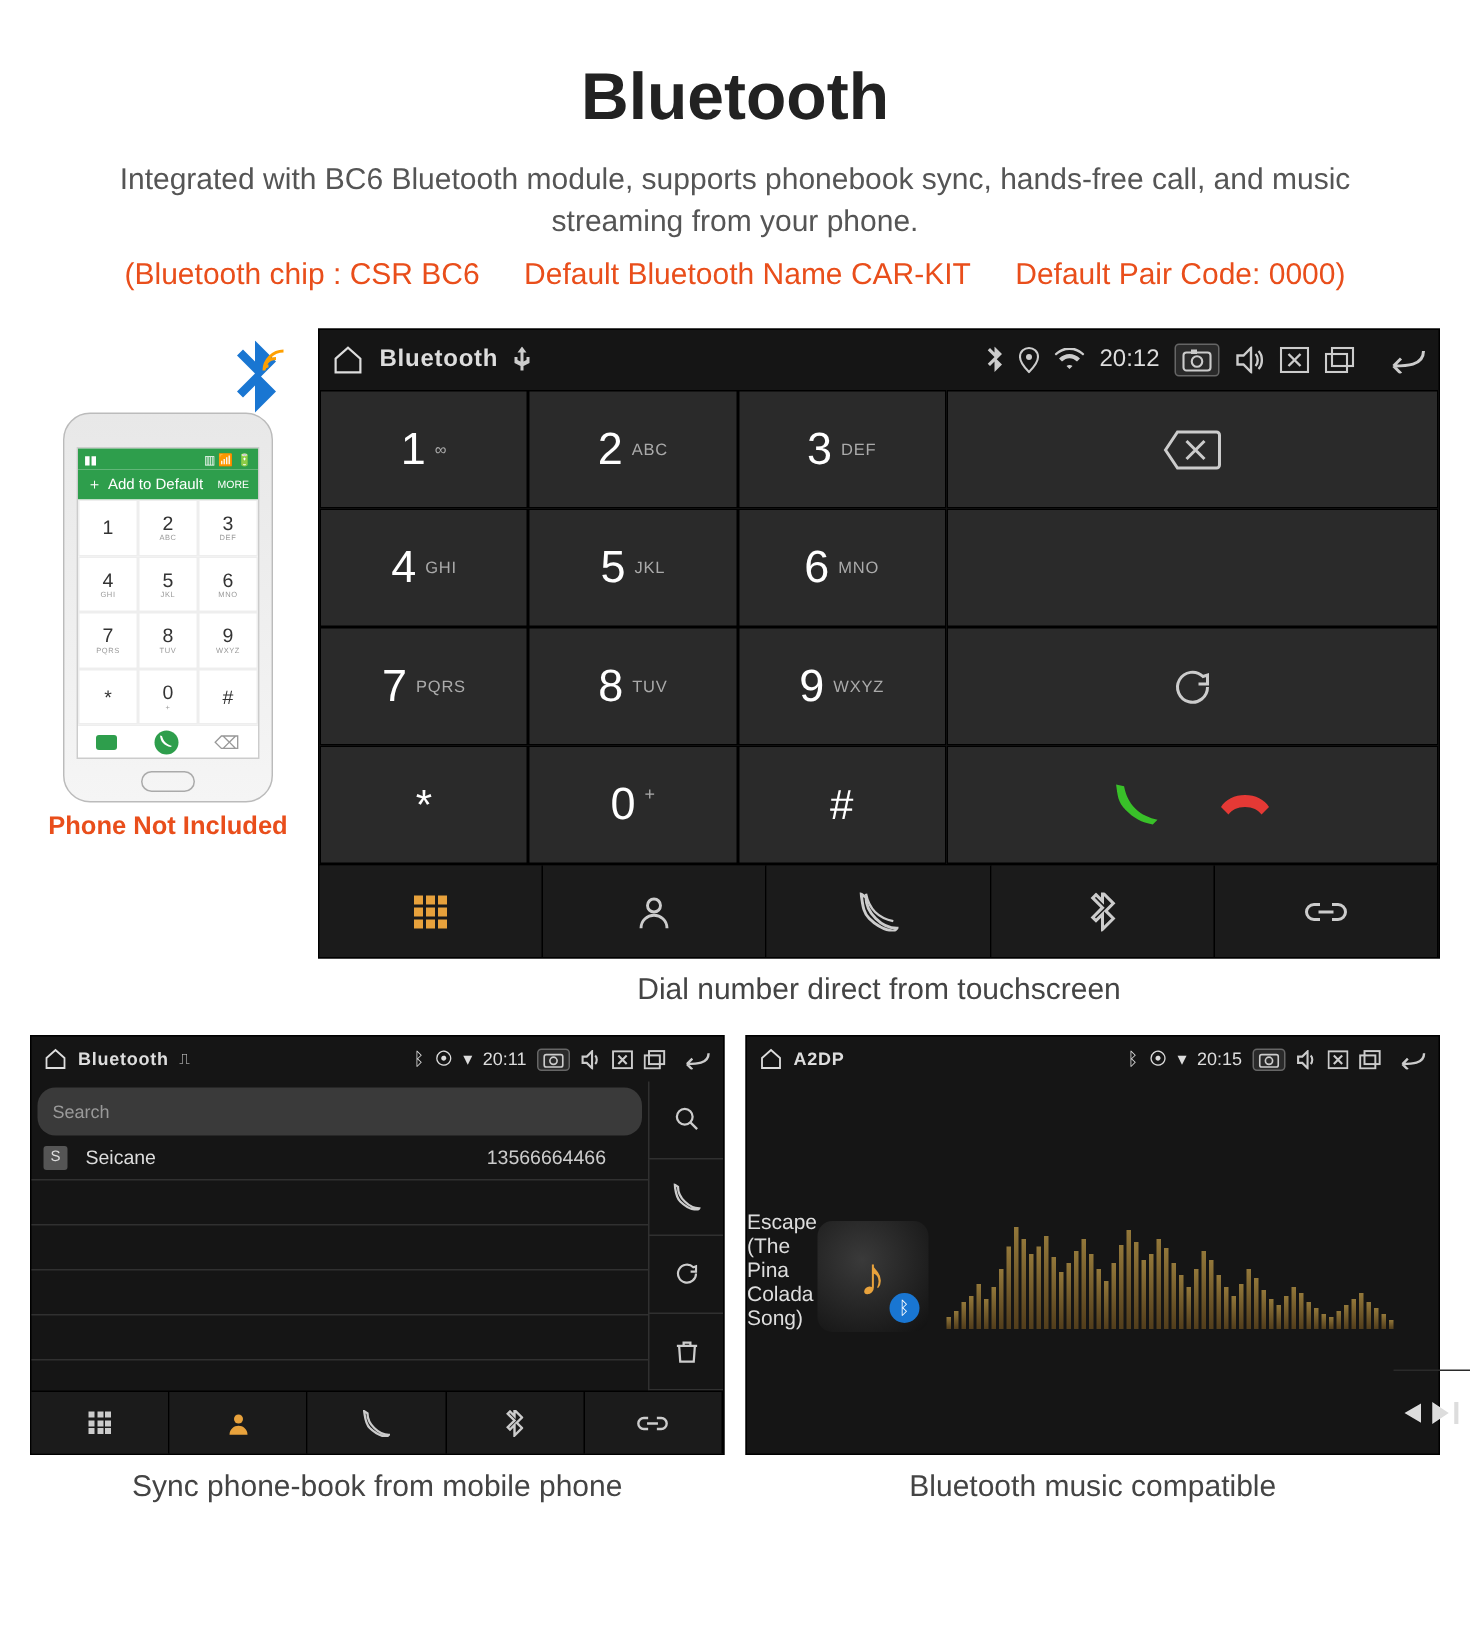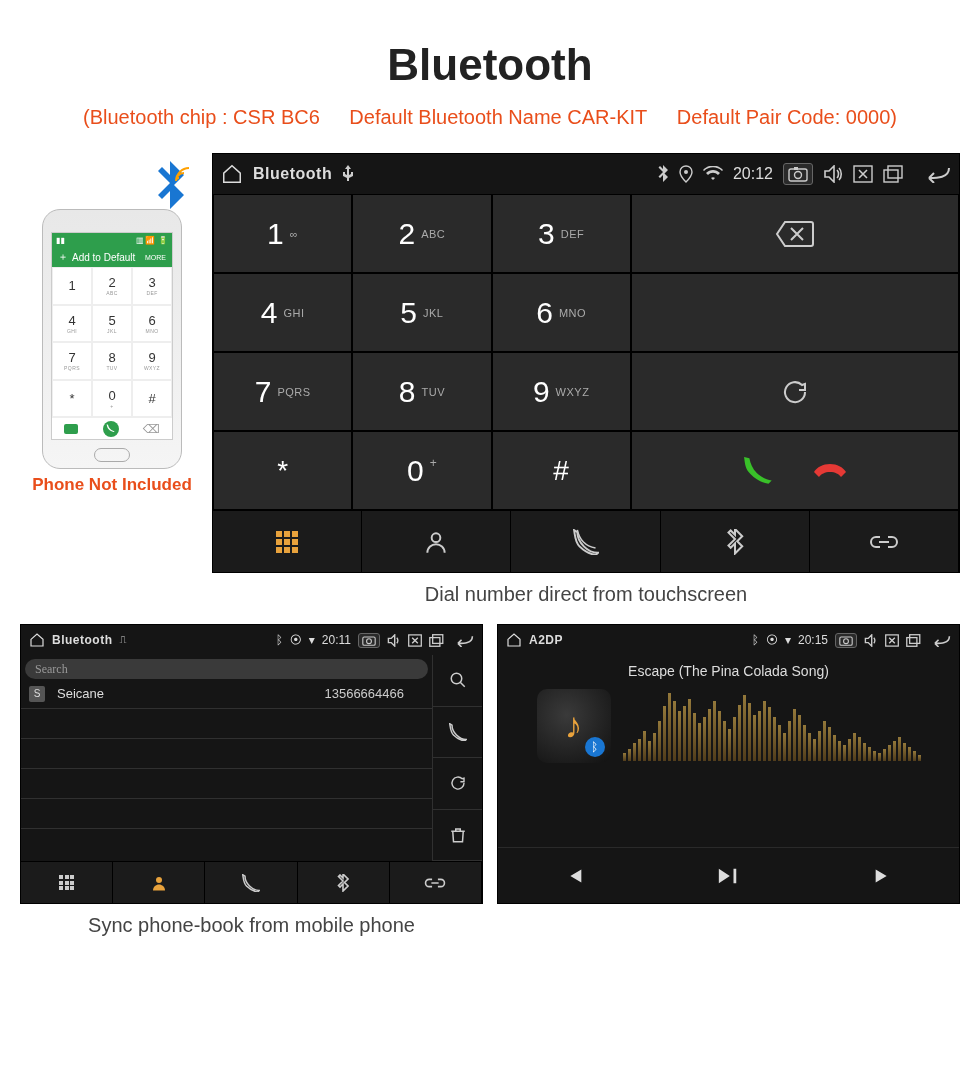--- a/index.html
+++ b/index.html
@@ -115,47 +115,48 @@
 
   .caption { text-align:center; font-size:20px; color:#444; margin-top:10px;}
   .caption small{display:block; font-size:19px;}
 
   .bottom-row { display:flex; gap:14px; justify-content:center; margin-top:18px;}
   .bottom-col { display:flex; flex-direction:column; align-items:center;}
 
   
   .contacts-body{ flex:1; display:flex;}
   .contacts-left{ flex:1; display:flex; flex-direction:column;}
-  .search-bar{ margin:4px 4px 0 4px; height:20px; background:#3a3a3a; border-radius:12px; color:#999; font-size:12px; padding:0 10px; display:flex; align-items:center;font-family:Liberation Serif, serif;}
+  .search-bar{ margin:4px 4px 0 4px; height:32px; background:#3a3a3a; border-radius:12px; color:#999; font-size:12px; padding:0 10px; display:flex; align-items:center;}
   .contact-row{ display:flex; align-items:center; height:30px; padding:0 8px; border-bottom:1px solid #303030; font-size:13px; gap:12px;}
   .contact-row .badge{width:16px;height:16px;background:#555;color:#ddd;display:flex;align-items:center;justify-content:center;font-size:10px;border-radius:2px;}
   .contact-row .num{ margin-left:auto; margin-right:20px; color:#ccc;}
   .contact-empty{height:30px; border-bottom:1px solid #303030;}
   .contacts-right{ width:50px; display:flex; flex-direction:column;}
   .contacts-right .side{ flex:1; border-left:1px solid #303030; border-bottom:1px solid #303030; display:flex; align-items:center; justify-content:center; color:#ccc;}
 
   
-  .music-body{flex:1; display:flex; flex-direction:column; align-items:center; justify-content:flex-start; position:relative; padding-top:8px;}
+  .music-body{flex:1; display:flex; flex-direction:row; align-items:center; justify-content:flex-start; position:relative; padding-top:8px;}
   .song-title{ font-size:14px; color:#ddd; margin-bottom:6px;}
   .music-visual{ display:flex; align-items:center; gap:12px; margin-top:4px;}
   .album{ width:74px; height:74px; border-radius:10px; background:radial-gradient(circle at 40% 35%, #3a3a3a, #111); display:flex; align-items:center; justify-content:center; position:relative;}
   .album .note{ color:#e8a23c; font-size:36px;}
   .album .bt-badge{position:absolute; bottom:6px; right:6px; width:20px;height:20px;border-radius:50%;background:#1976d2;color:#fff;font-size:12px;display:flex;align-items:center;justify-content:center;}
   .eq{ display:flex; align-items:flex-end; gap:2px; height:70px;}
   .eq span{ width:3px; background:linear-gradient(#c9a24a,#6b4e1e); opacity:0.7;}
   .music-controls{ margin-top:auto; height:56px; width:100%; display:flex; align-items:center; justify-content:space-around; border-top:1px solid #2a2a2a;}
   .music-controls .mc{color:#ddd;font-size:22px;}
 
   svg{display:block;}
 </style>
 </head>
 <body>
 
 <div class="page">
   <div class="title">Bluetooth</div>
+  <div class="subtitle">Integrated with BC6 Bluetooth module, supports phonebook sync, hands-free call, and music streaming from your phone.</div>
   <div class="specs">
     <span>(Bluetooth chip : CSR BC6</span>
     <span>Default Bluetooth Name CAR-KIT</span>
     <span>Default Pair Code: 0000)</span>
   </div>
 
   <div class="main-row">
 
     <div class="phone-col">
       <div class="bt-signal">
@@ -678,16 +679,17 @@
               </span>
             <span class="mc">
                 <svg width="22" height="22" viewBox="0 0 24 24">
                   <path fill="#ddd" d="M18 5v14M4 5l12 7L4 19z"></path>
                 </svg>
               </span>
           </div>
         </div>
       </div>
       <div class="caption">
+        <span>Bluetooth music compatible</span>
       </div>
     </div>
   </div>
 </div>
 
 </body></html>

